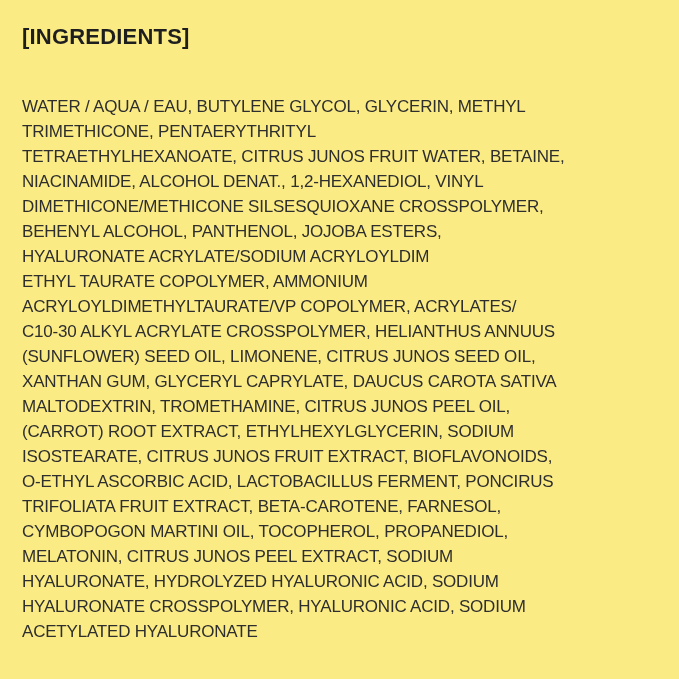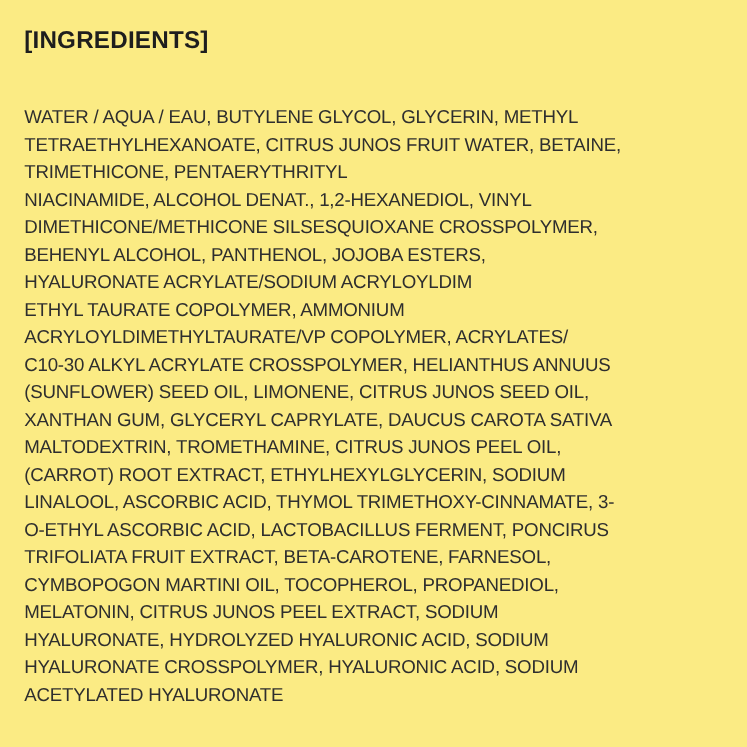--- a/index.html
+++ b/index.html
@@ -40,34 +40,34 @@
     white-space: nowrap;
   }
 </style>
 </head>
 <body style="background: rgb(251, 235, 132);">
 
 <div class="label">
   <h1 class="heading" style="color: rgb(30, 30, 30);">[INGREDIENTS]</h1>
   <div class="ingredients-text" style="color: rgb(46, 46, 46);">
       <div class="ingredient-line">WATER / AQUA / EAU, BUTYLENE GLYCOL, GLYCERIN, METHYL</div>
+      <div class="ingredient-line">TRIMETHICONE, PENTAERYTHRITYL</div>
       <div class="ingredient-line">TETRAETHYLHEXANOATE, CITRUS JUNOS FRUIT WATER, BETAINE,</div>
-      <div class="ingredient-line">TRIMETHICONE, PENTAERYTHRITYL</div>
       <div class="ingredient-line">NIACINAMIDE, ALCOHOL DENAT., 1,2-HEXANEDIOL, VINYL</div>
       <div class="ingredient-line">DIMETHICONE/METHICONE SILSESQUIOXANE CROSSPOLYMER,</div>
       <div class="ingredient-line">BEHENYL ALCOHOL, PANTHENOL, JOJOBA ESTERS,</div>
       <div class="ingredient-line">HYALURONATE ACRYLATE/SODIUM ACRYLOYLDIM</div>
       <div class="ingredient-line">ETHYL TAURATE COPOLYMER, AMMONIUM</div>
       <div class="ingredient-line">ACRYLOYLDIMETHYLTAURATE/VP COPOLYMER, ACRYLATES/</div>
       <div class="ingredient-line">C10-30 ALKYL ACRYLATE CROSSPOLYMER, HELIANTHUS ANNUUS</div>
       <div class="ingredient-line">(SUNFLOWER) SEED OIL, LIMONENE, CITRUS JUNOS SEED OIL,</div>
       <div class="ingredient-line">XANTHAN GUM, GLYCERYL CAPRYLATE, DAUCUS CAROTA SATIVA</div>
       <div class="ingredient-line">MALTODEXTRIN, TROMETHAMINE, CITRUS JUNOS PEEL OIL,</div>
       <div class="ingredient-line">(CARROT) ROOT EXTRACT, ETHYLHEXYLGLYCERIN, SODIUM</div>
-      <div class="ingredient-line">LINALOOL, ASCORBIC ACID, THYMOL TRIMETHOXY-CINNAMATE, 3-</div>
+      <div class="ingredient-line">ISOSTEARATE, CITRUS JUNOS FRUIT EXTRACT, BIOFLAVONOIDS,</div>
       <div class="ingredient-line">O-ETHYL ASCORBIC ACID, LACTOBACILLUS FERMENT, PONCIRUS</div>
       <div class="ingredient-line">TRIFOLIATA FRUIT EXTRACT, BETA-CAROTENE, FARNESOL,</div>
       <div class="ingredient-line">CYMBOPOGON MARTINI OIL, TOCOPHEROL, PROPANEDIOL,</div>
       <div class="ingredient-line">MELATONIN, CITRUS JUNOS PEEL EXTRACT, SODIUM</div>
       <div class="ingredient-line">HYALURONATE, HYDROLYZED HYALURONIC ACID, SODIUM</div>
       <div class="ingredient-line">HYALURONATE CROSSPOLYMER, HYALURONIC ACID, SODIUM</div>
       <div class="ingredient-line">ACETYLATED HYALURONATE</div>
     </div>
 </div>
 

